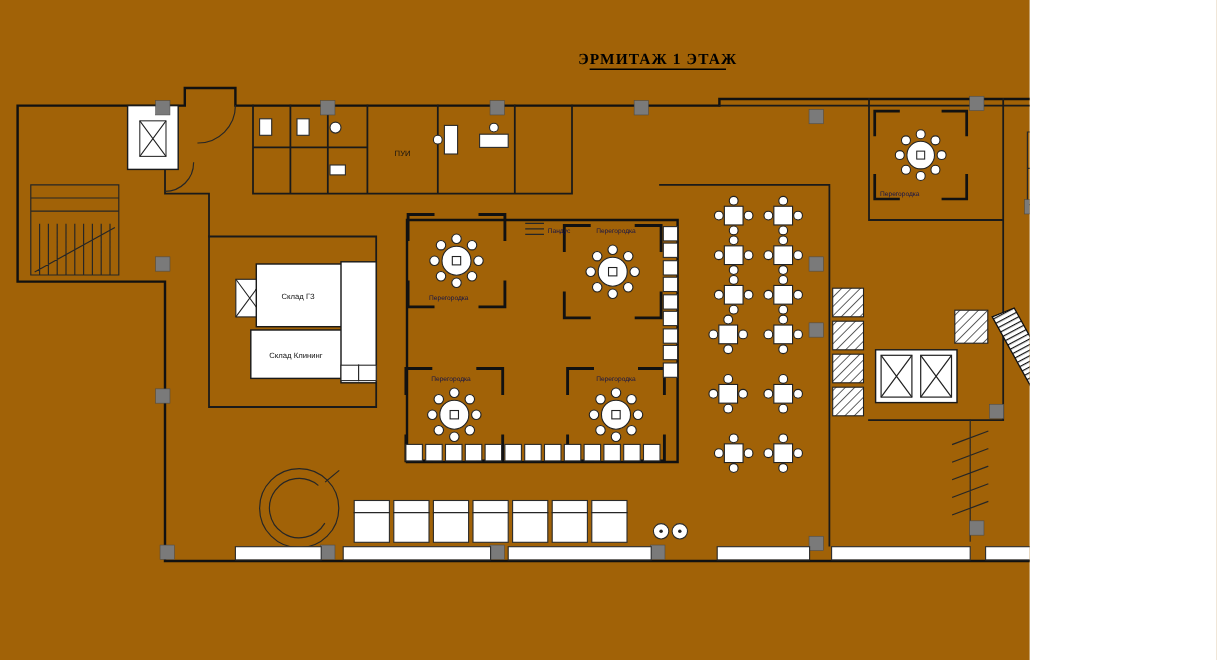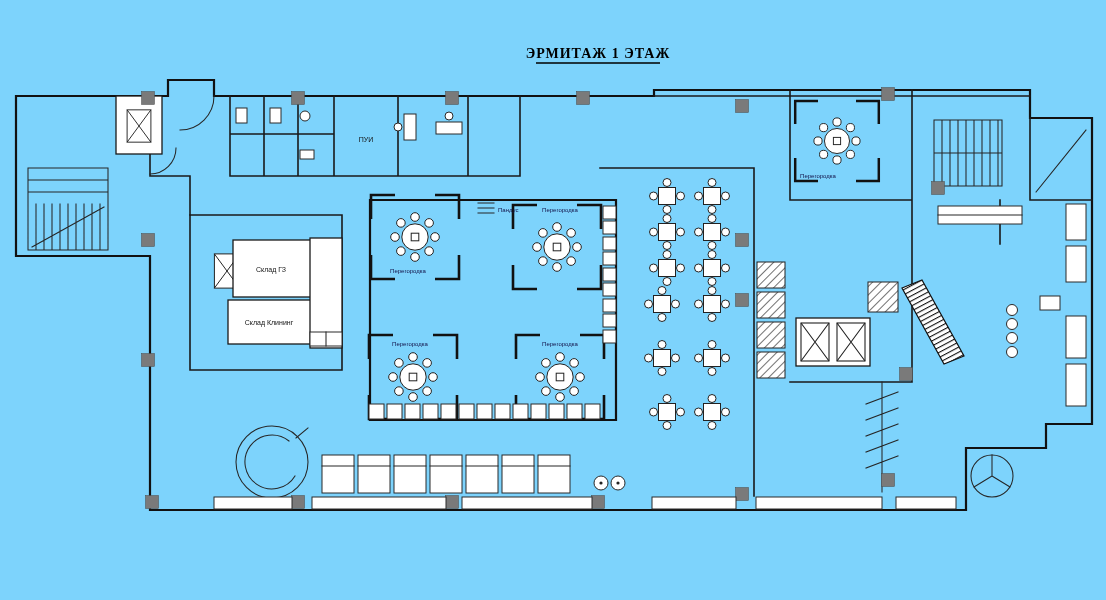--- a/index.html
+++ b/index.html
@@ -1,16 +1,16 @@
 <!DOCTYPE html>
 <html><head>
 <meta charset="utf-8">
 <style>
   html,body{margin:0;padding:0;background:#ffffff;}
-  #page{position:relative;width:1106px;height:600px;background:#7dd3fc;overflow:hidden;
+  #page{position:relative;width:936px;height:600px;background:#a16207;overflow:hidden;
         font-family:"Liberation Sans",sans-serif;}
   svg{display:block;}
   .w2{stroke:#111;stroke-width:2.2;fill:none;stroke-linecap:square;}
   .w15{stroke:#1a1a1a;stroke-width:1.6;fill:none;stroke-linecap:square;}
   .w1{stroke:#262626;stroke-width:1.05;fill:none;stroke-linecap:square;}
   .roombox{stroke:#1a1a1a;stroke-width:1.3;fill:#fff;}
   .fixture{stroke:#2a2a2a;stroke-width:1;fill:#fff;}
   .col{fill:#7a7a7a;stroke:#4a4a4a;stroke-width:0.5;}
   .t-title{font:bold 14px "Liberation Serif",serif;fill:#000;letter-spacing:1px;}
   .t-sm{font:7px "Liberation Sans",sans-serif;fill:#111;}

